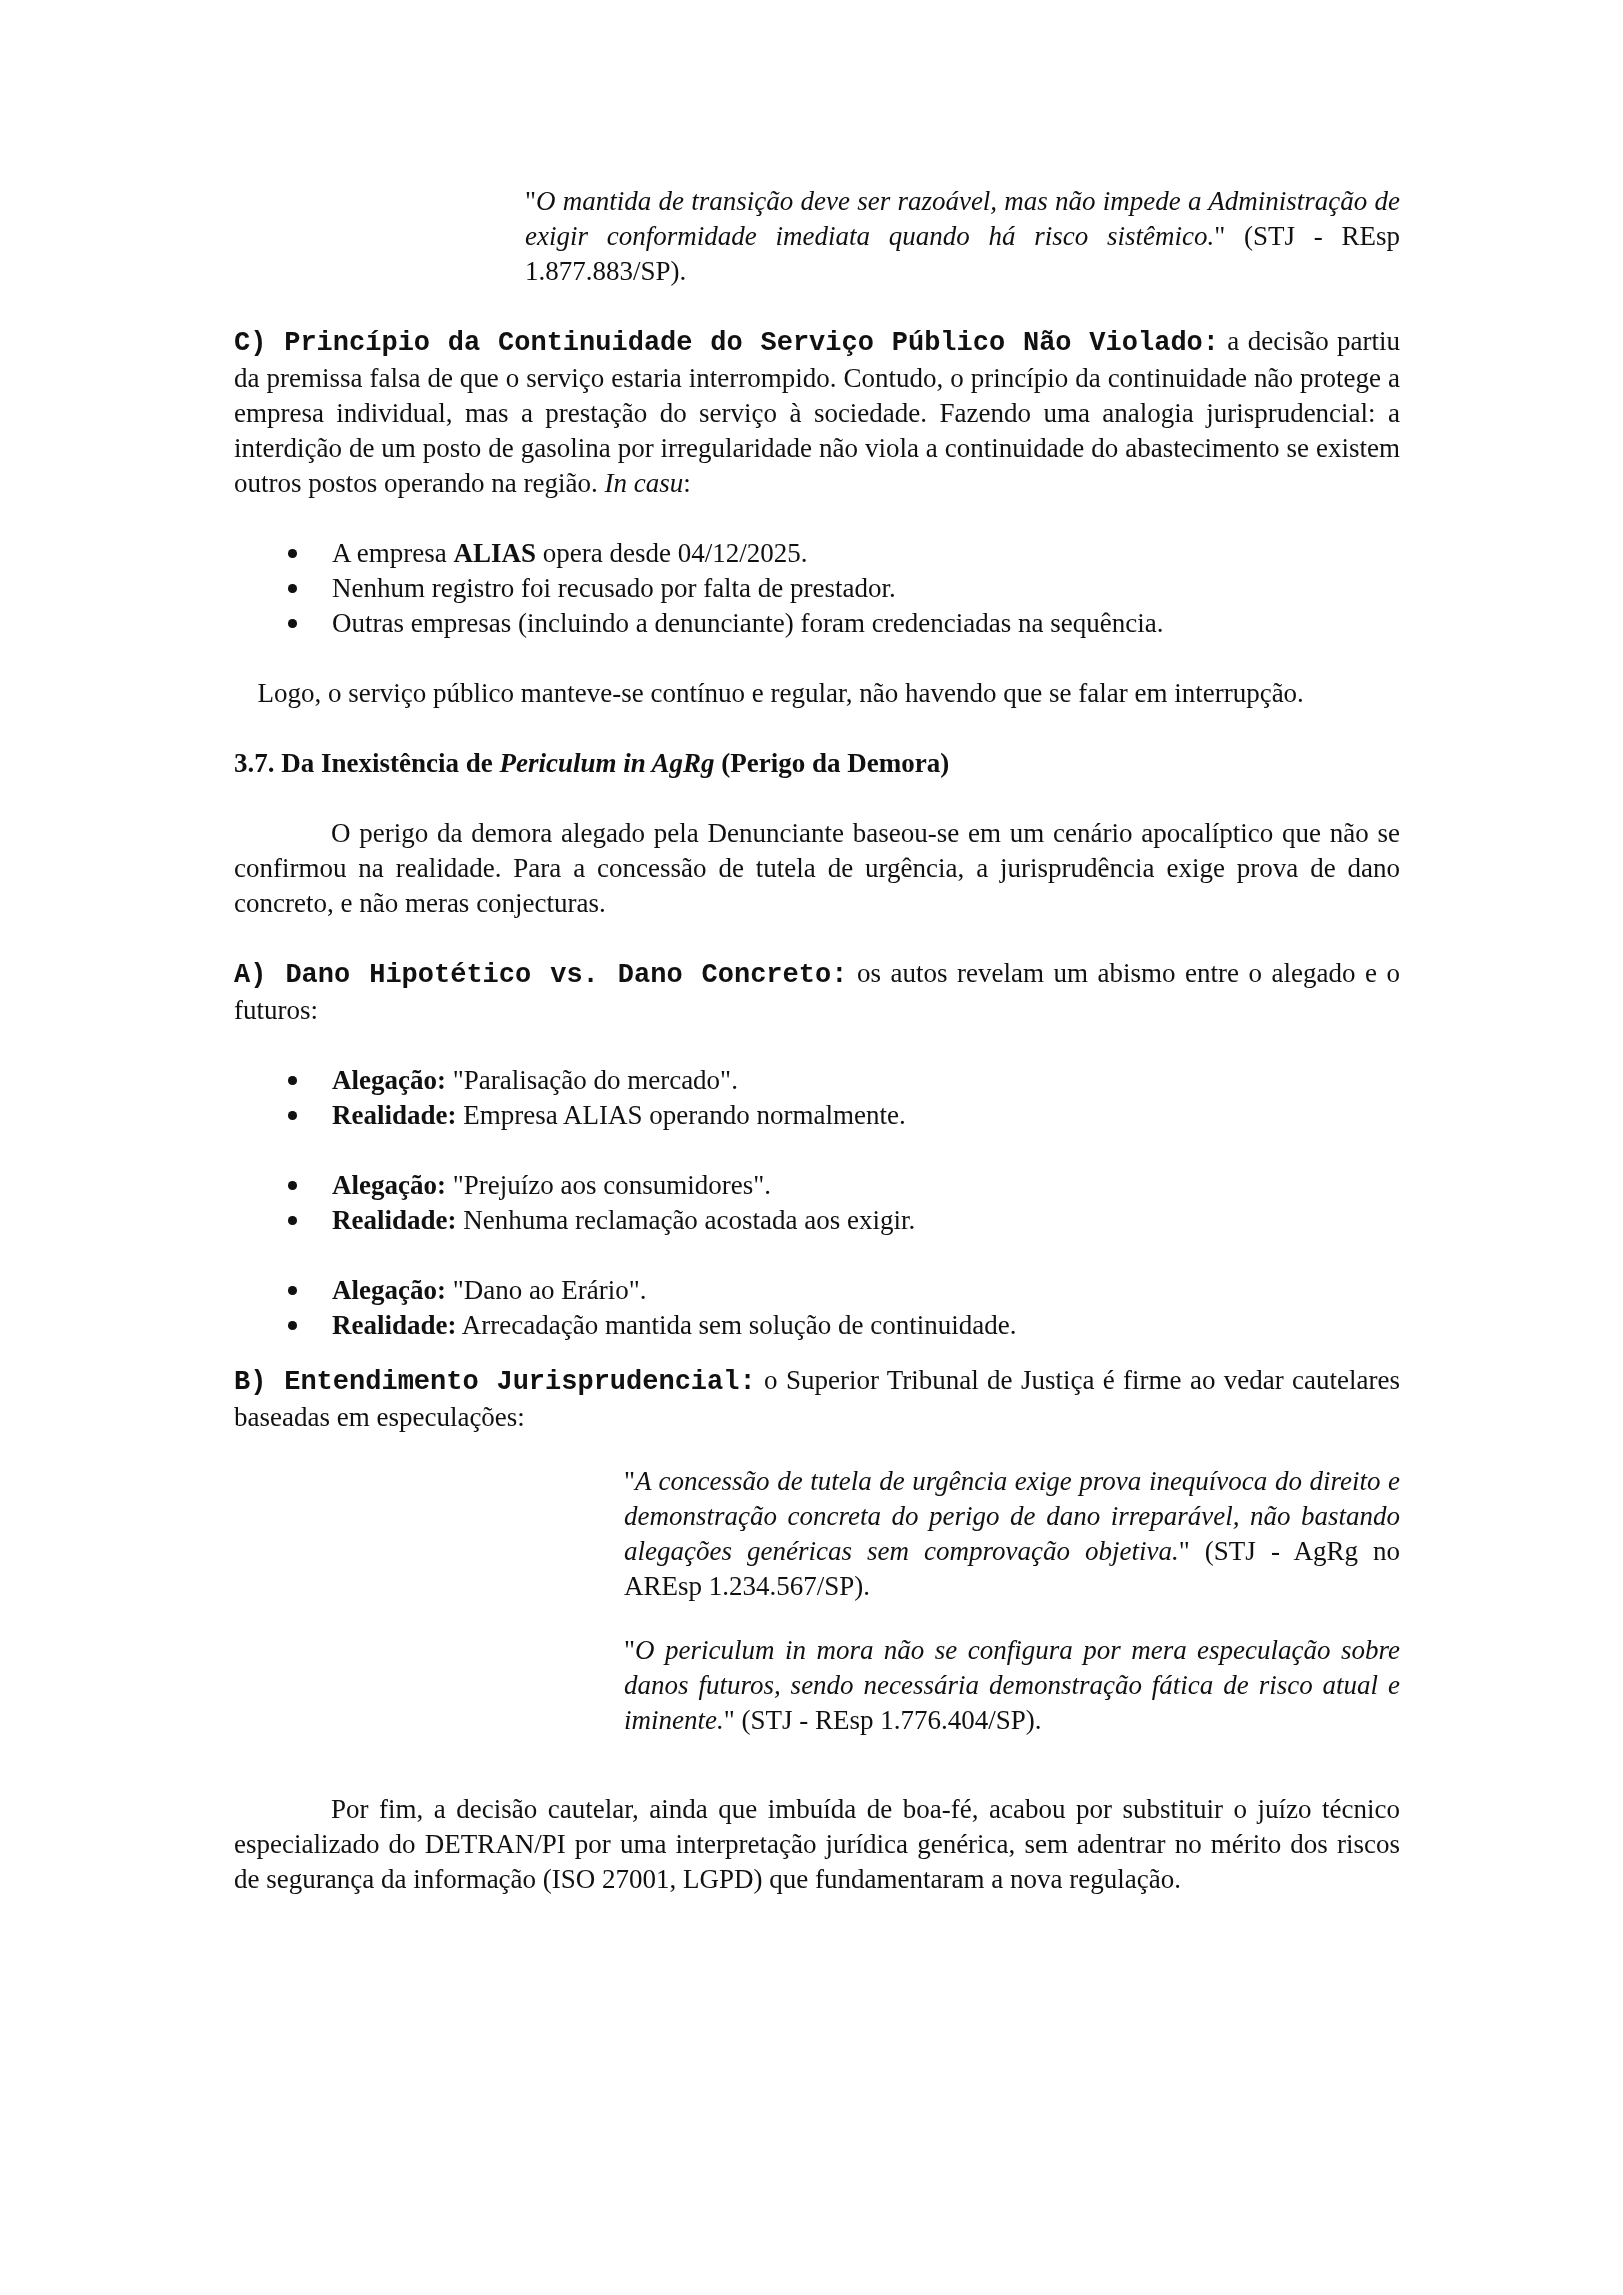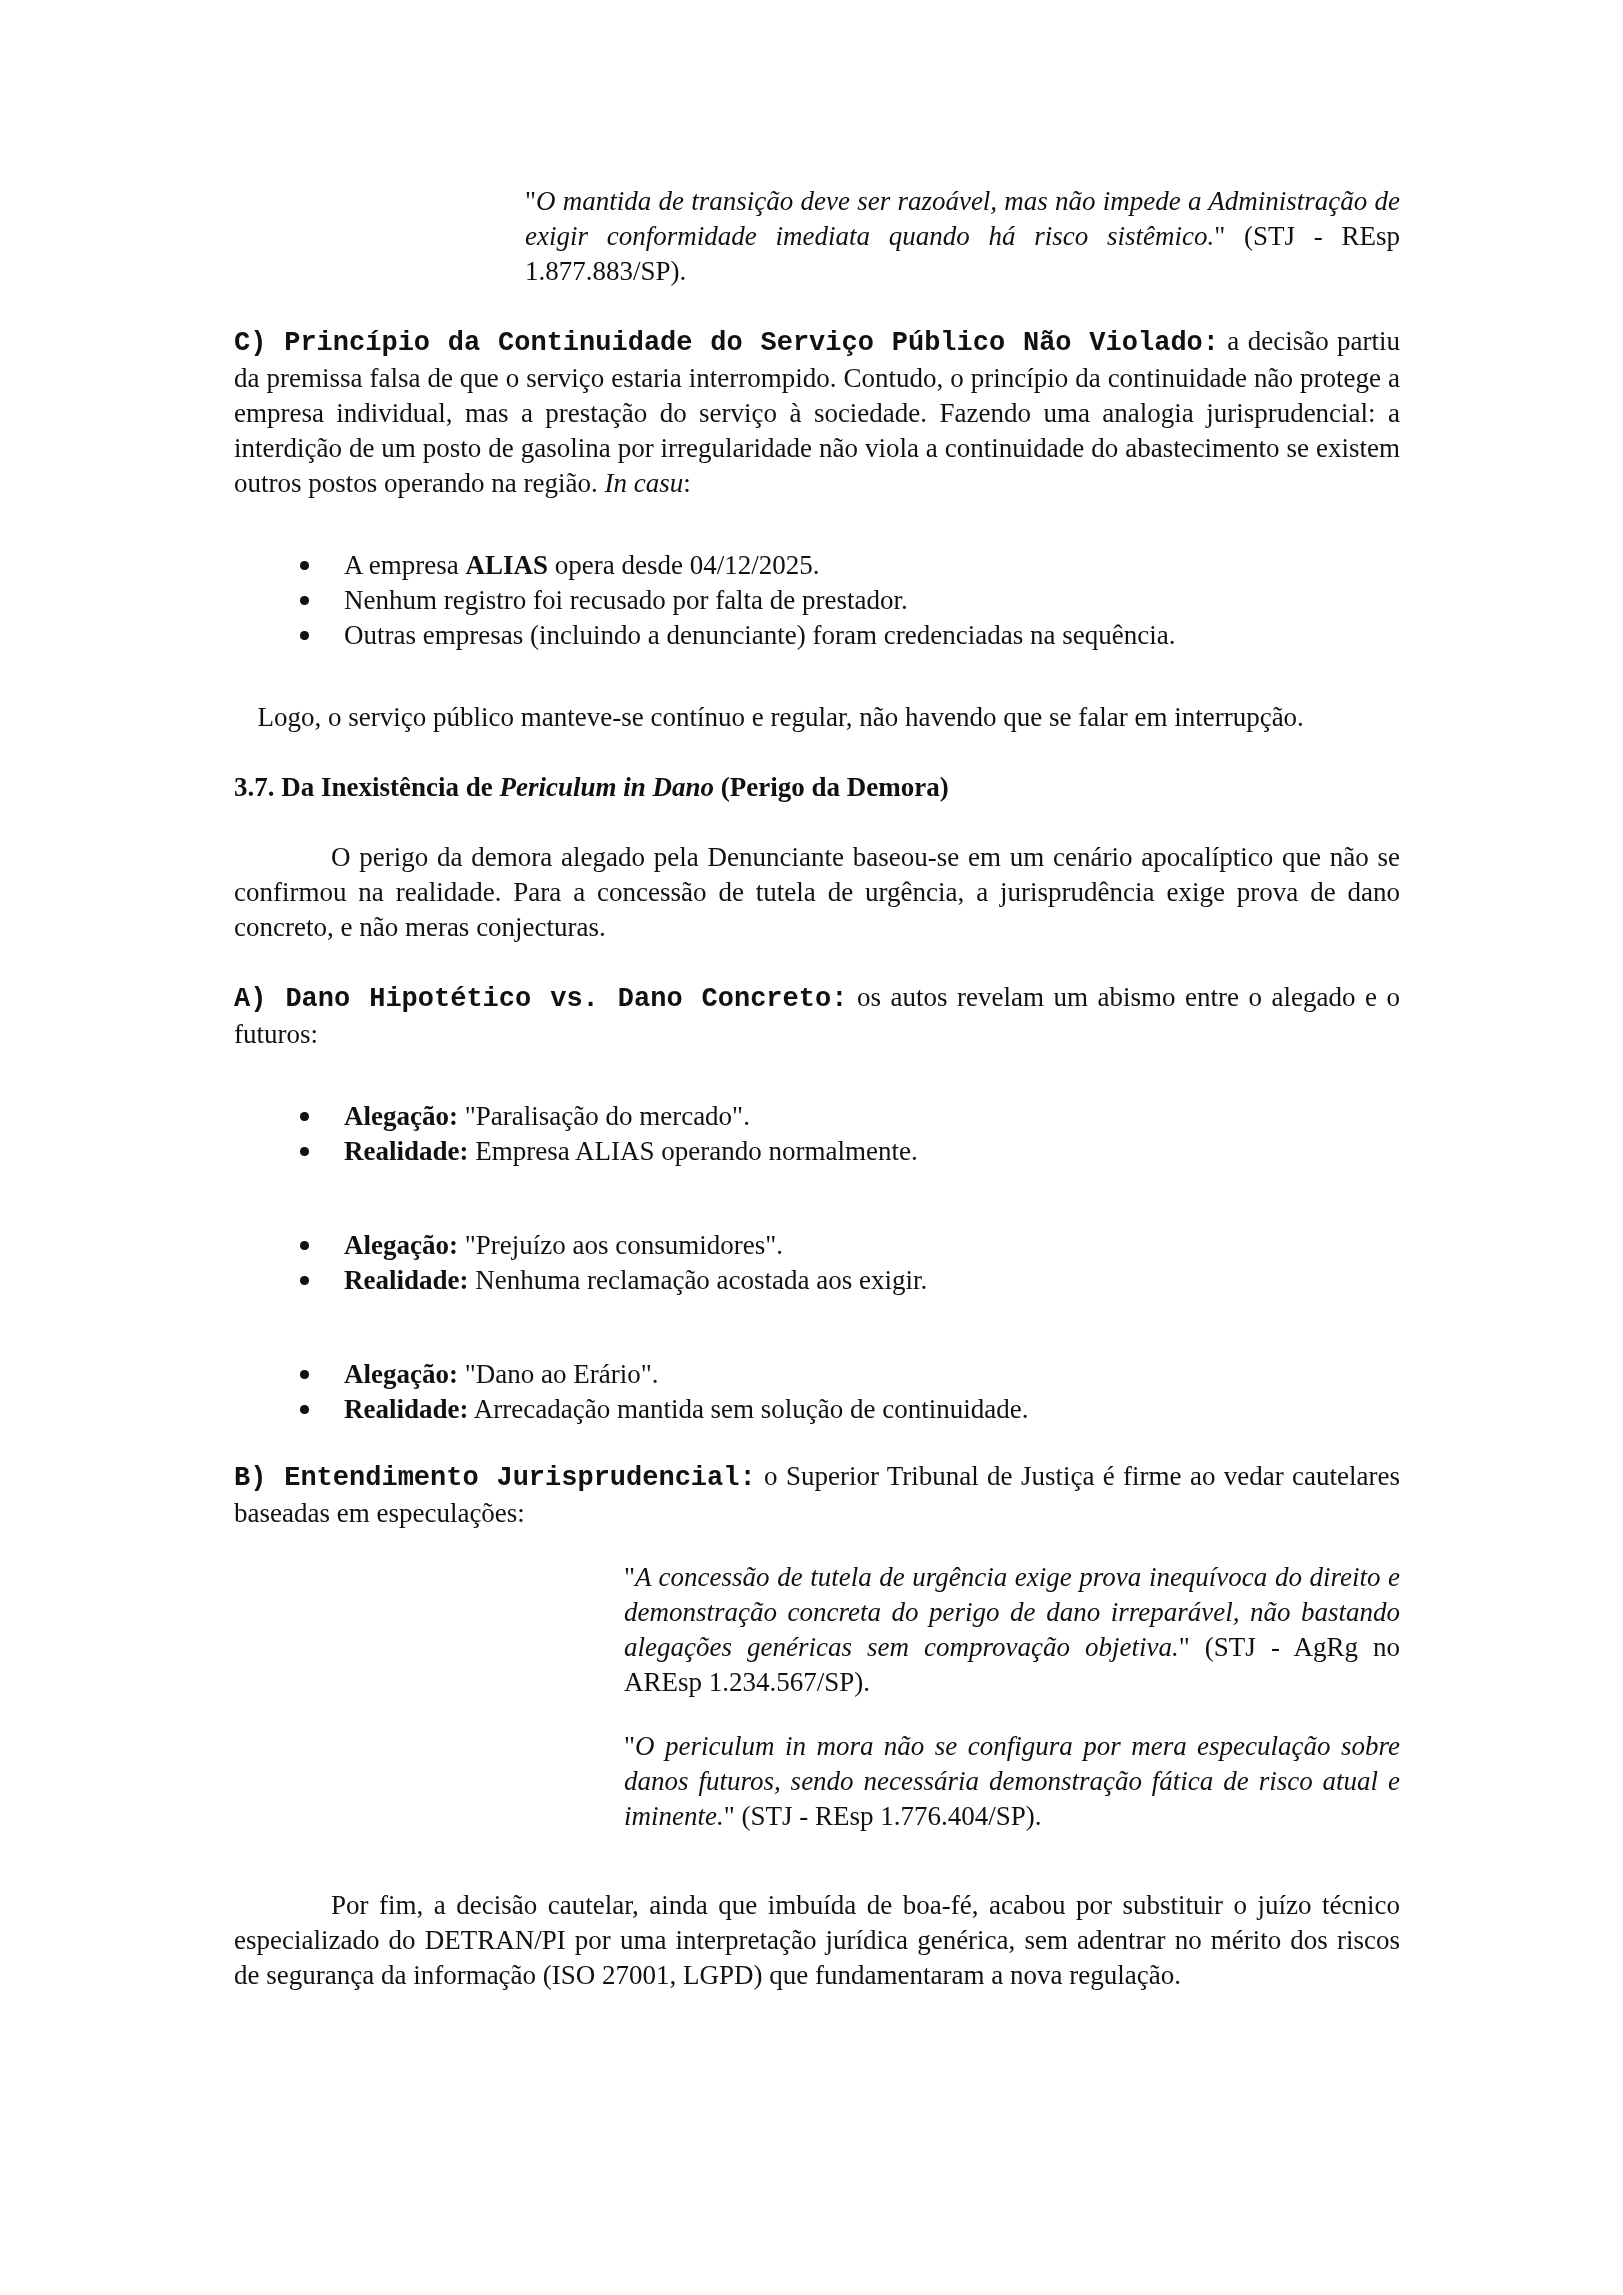--- a/index.html
+++ b/index.html
@@ -11,21 +11,21 @@
     }
     p { margin: 0; text-align: justify; }
     .quote { margin-left: 291px; }
     .quote2 { margin-left: 390px; }
     .quote-text { font-style: italic; }
     .gap-s { height: 35px; }
     .indent { text-indent: 97px; }
     .indent-small { text-indent: 23.6px; }
     .section-title { font-weight: bold; }
     .label-bold { font-weight: bold; font-family: Liberation Mono, monospace; }
-    ul { list-style: none; margin: 12px; padding: 0; }
+    ul { list-style: none; margin: 0; padding: 0; }
     ul li { position: relative; padding-left: 98px; }
     ul li .bullet {
       position: absolute; left: 54px; top: 13px; width: 8.5px; height: 8.5px;
       border-radius: 50%; background: #111111;
     }
     em { font-style: italic; }
   </style>
 </head>
 <body>
 
@@ -58,21 +58,21 @@
     </li>
   </ul>
 
   <div class="gap-s"></div>
 
   <p class="indent-small">Logo, o serviço público manteve-se contínuo e regular, não havendo que se falar em interrupção.</p>
 
   <div class="gap-s"></div>
 
   <p class="section-title">
-    <span>3.7. Da Inexistência de </span><em>Periculum in Dano</em><span> (Perigo da Demora)</span>
+    <span>3.7. Da Inexistência de </span><em>Periculum in AgRg</em><span> (Perigo da Demora)</span>
   </p>
 
   <div class="gap-s"></div>
 
   <p class="indent">O perigo da demora alegado pela Denunciante baseou-se em um cenário apocalíptico que não se confirmou na realidade. Para a concessão de tutela de urgência, a jurisprudência exige prova de dano concreto, e não meras conjecturas.</p>
 
   <div class="gap-s"></div>
 
   <p>
     <span class="label-bold">A) Dano Hipotético vs. Dano Concreto:</span><span> os autos revelam um abismo entre o alegado e o futuros:</span>

